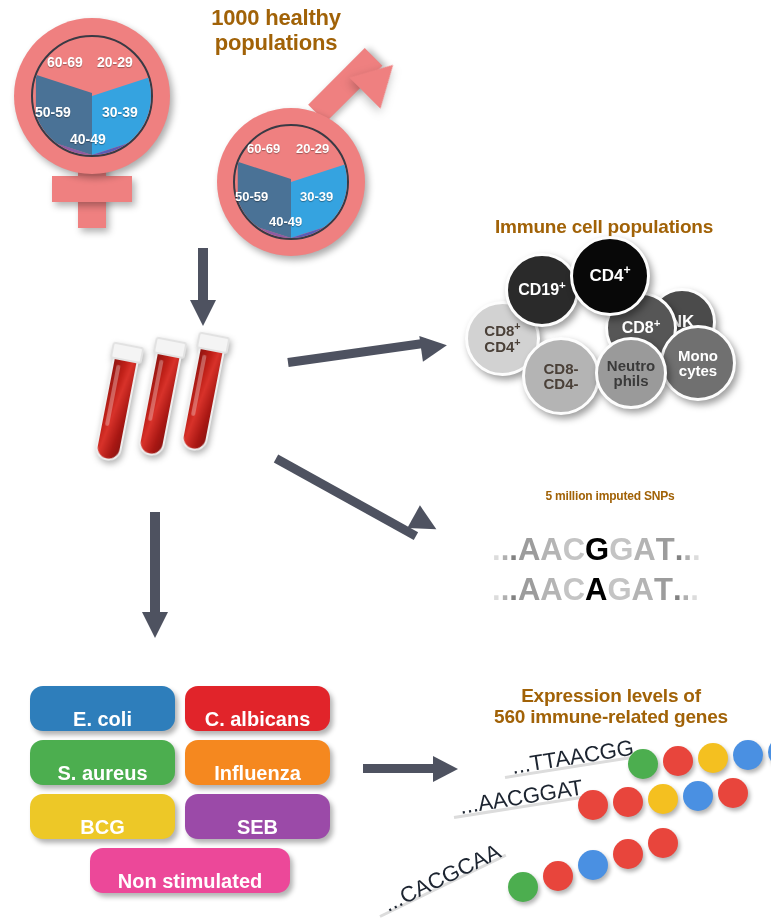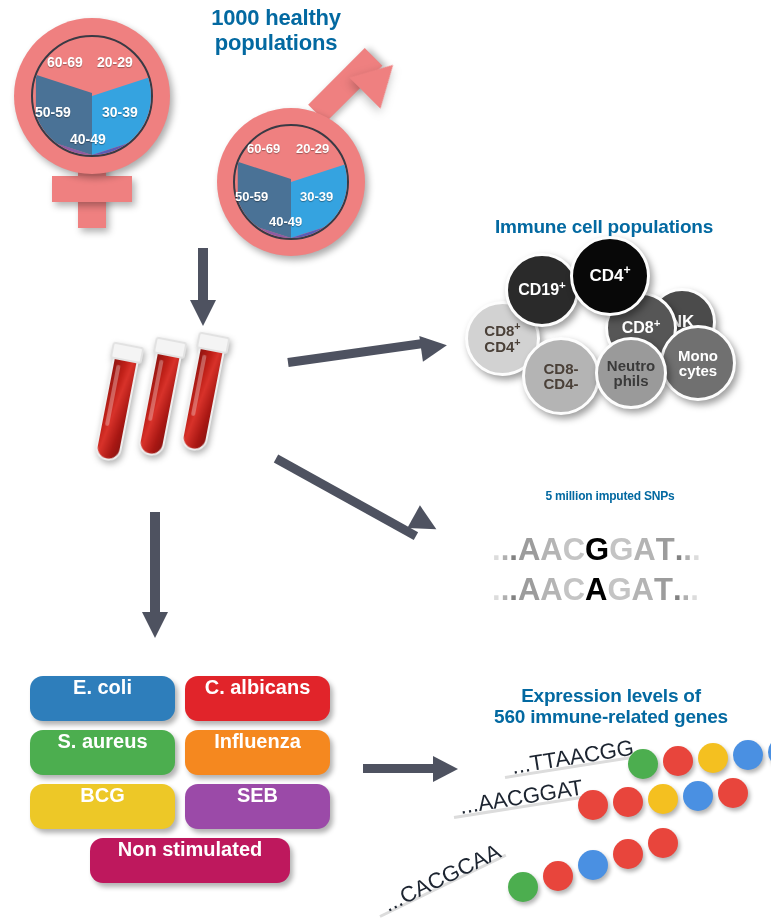--- a/index.html
+++ b/index.html
@@ -2,21 +2,21 @@
 <html><head>
 <meta charset="utf-8">
 <style>
   html,body{margin:0;padding:0;background:#ffffff;}
   body{width:771px;height:922px;position:relative;overflow:hidden;
        font-family:"Liberation Sans","DejaVu Sans",sans-serif;}
   .stage{position:absolute;left:0;top:0;width:771px;height:922px;}
 
   
   .abs{position:absolute;}
-  .hdr{font-weight:bold;color:#0369a1;text-align:center;line-height:1.12;
+  .hdr{font-weight:bold;color:#a16207;text-align:center;line-height:1.12;
        letter-spacing:-0.2px;}
 
   
   .gsym{position:absolute;}
   .ring{position:absolute;border-radius:50%;background:#ef8080;
         box-shadow:3px 4px 7px rgba(0,0,0,.33);}
   .pie{position:absolute;border-radius:50%;overflow:hidden;
        border:2px solid #3a3a44;box-sizing:border-box;}
   .slice{position:absolute;left:50%;top:50%;width:50%;height:50%;
          transform-origin:0% 100%;}
@@ -54,22 +54,22 @@
         box-shadow:3px 4px 7px rgba(0,0,0,.38);}
   .cell sup{font-size:.72em;vertical-align:super;line-height:0;}
 
   
   .snprow{position:absolute;white-space:nowrap;font-weight:bold;
           font-family:"Liberation Sans","DejaVu Sans",sans-serif;}
   .snprow span{display:inline-block;}
 
   
   .pill{position:absolute;border-radius:13px;display:flex;
-        align-items:flex-start;justify-content:center;color:#fff;
-        font-weight:bold;box-shadow:3px 4px 5px rgba(0,0,0,.3);}
+        align-items:flex-end;justify-content:center;color:#fff;
+        font-weight:bold;box-shadow:3px 4px 5px rgba(0,0,0,.3);margin-top:10px;}
 
   
   .chain{position:absolute;}
   .cseq{position:absolute;white-space:nowrap;color:#1c2430;
         font-family:"Liberation Sans","DejaVu Sans",sans-serif;}
   .cbar{position:absolute;height:3px;background:#dcdcdc;}
   .bead{position:absolute;border-radius:50%;
         box-shadow:2px 3px 4px rgba(0,0,0,.30);}
 </style>
 </head>
@@ -231,21 +231,21 @@
     </div>
     <div class="pill" style="left:0px;top:54px;width:145px;height:45px;background:#4cae4f;font-size:20px;">
       <span>S. aureus</span>
     </div>
     <div class="pill" style="left:0px;top:108px;width:145px;height:45px;background:#edc827;font-size:20px;">
       <span>BCG</span>
     </div>
     <div class="pill" style="left:155px;top:108px;width:145px;height:45px;background:#9b4aa8;font-size:20px;">
       <span>SEB</span>
     </div>
-    <div class="pill" style="left:60px;top:162px;width:200px;height:45px;background:#be185d;font-size:20px;">
+    <div class="pill" style="left:60px;top:162px;width:200px;height:45px;background:#ec4899;font-size:20px;">
       <span>Non stimulated</span>
     </div>
   </div>
 
   <div class="arrw" style="left:363px;top:756px;width:110px;height:30px;">
     <div class="abody" style="left:0px;top:8px;width:72px;height:9px;"></div>
     <div class="ahead" style="left:70px;top:0px;border-top:13px solid transparent;
                 border-bottom:13px solid transparent;border-left:25px solid #4e5260;"></div>
   </div>
 

